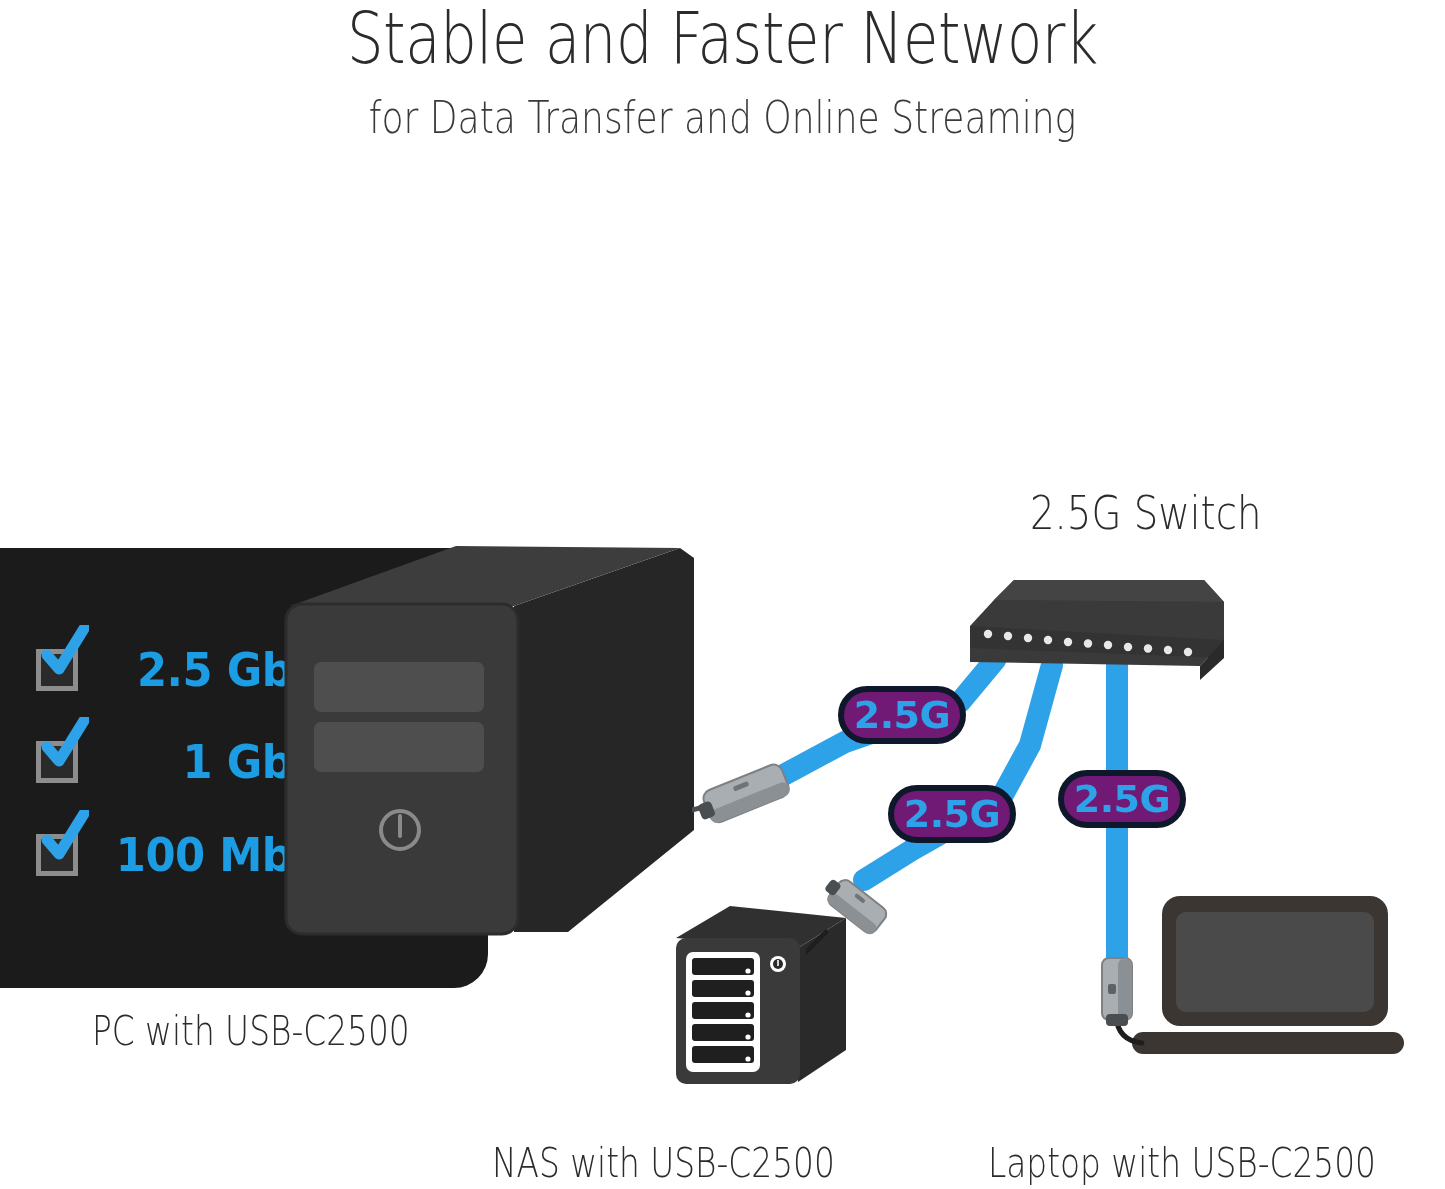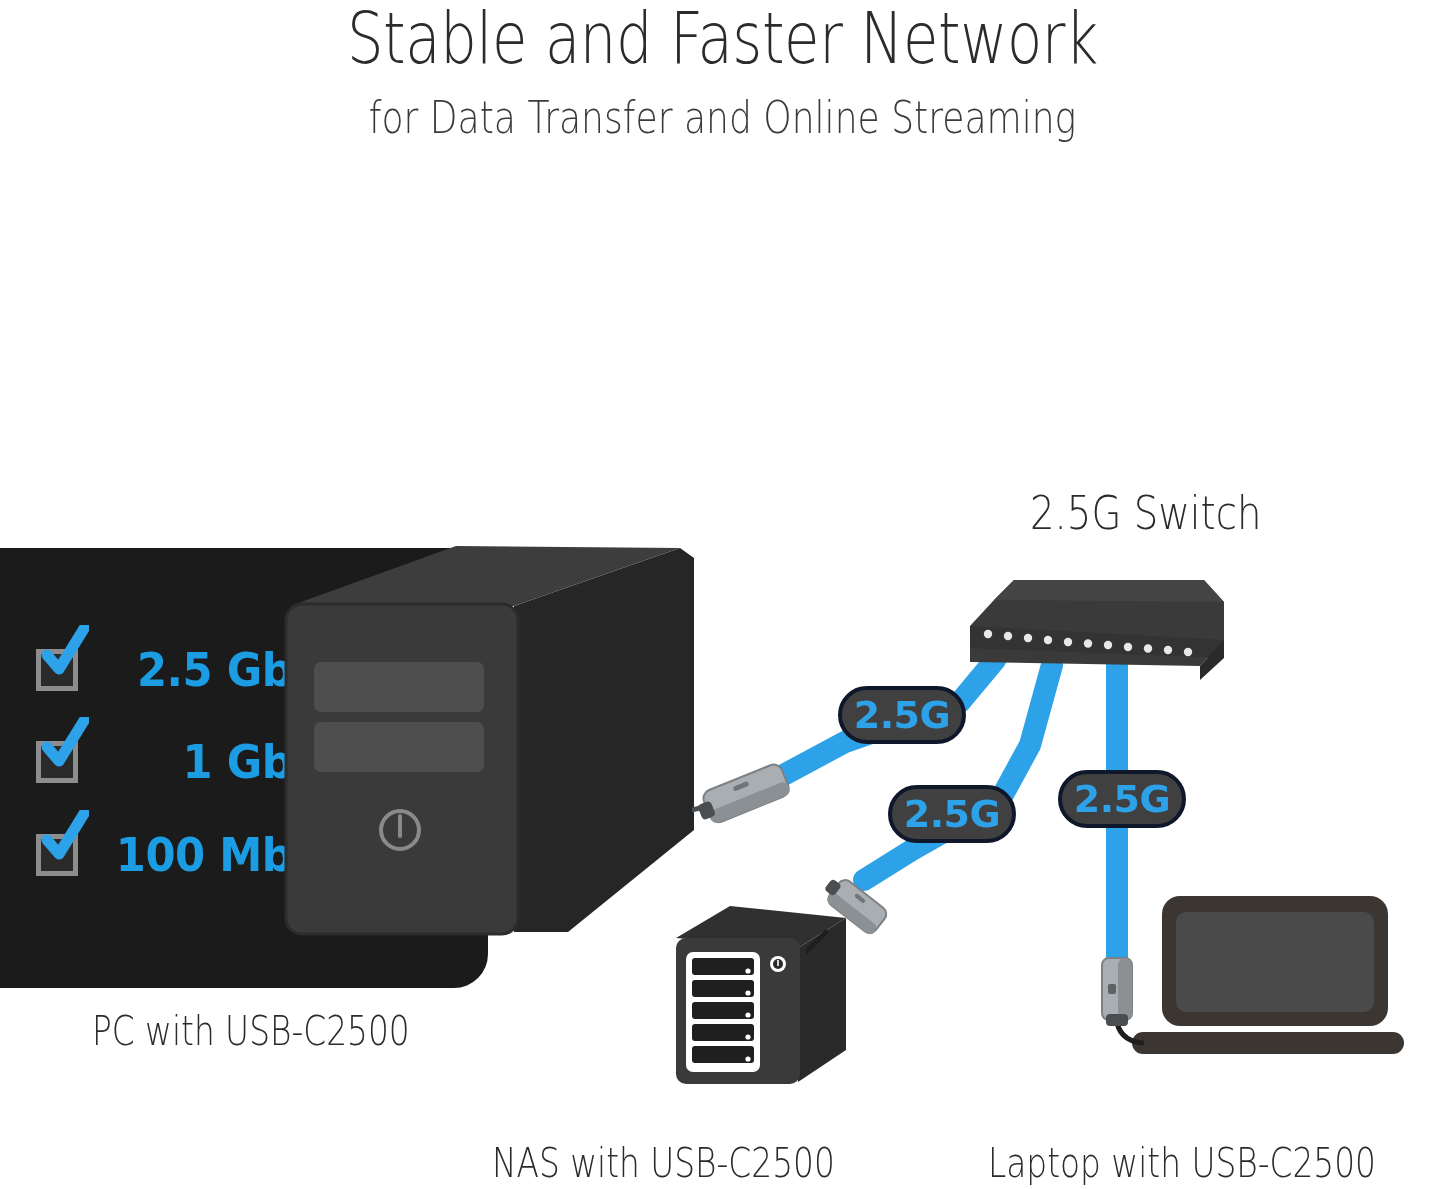--- a/index.html
+++ b/index.html
@@ -131,22 +131,22 @@
 
   
   #cables { position: absolute; left: 0; top: 0; width: 1445px; height: 1189px; }
 
   
   .badge {
     position: absolute;
     display: flex;
     align-items: center;
     justify-content: center;
-    background: #404040;
-    border: 4px solid #0f172a;
+    background: #701a75;
+    border: 6px solid #0f172a;
     border-radius: 40px;
     color: #2ea2e8;
     font-family: "DejaVu Sans", sans-serif;
     font-weight: bold;
     font-size: 38px;
     letter-spacing: -0.5px;
     text-align: center;
   }
   #badge-0 { left: 838px; top: 686px; width: 128px; height: 58px; }
   #badge-1 { left: 888px; top: 785px; width: 128px; height: 58px; }

